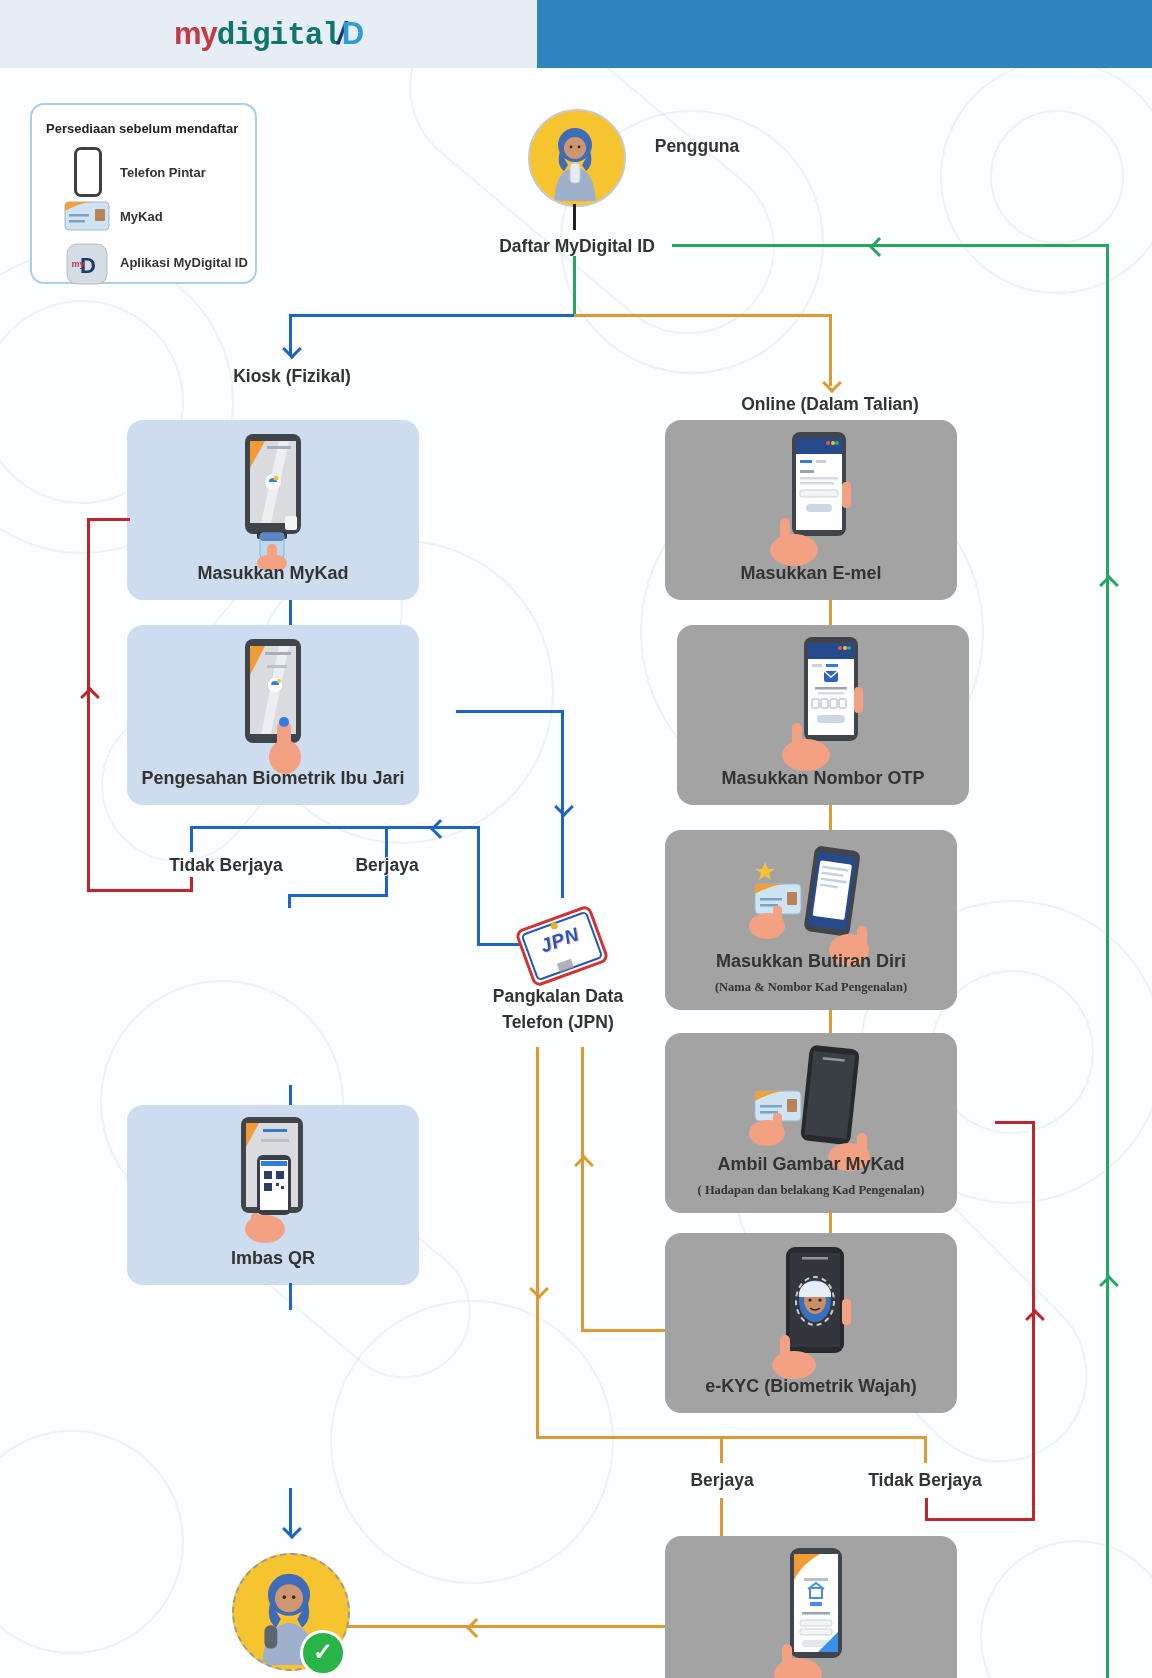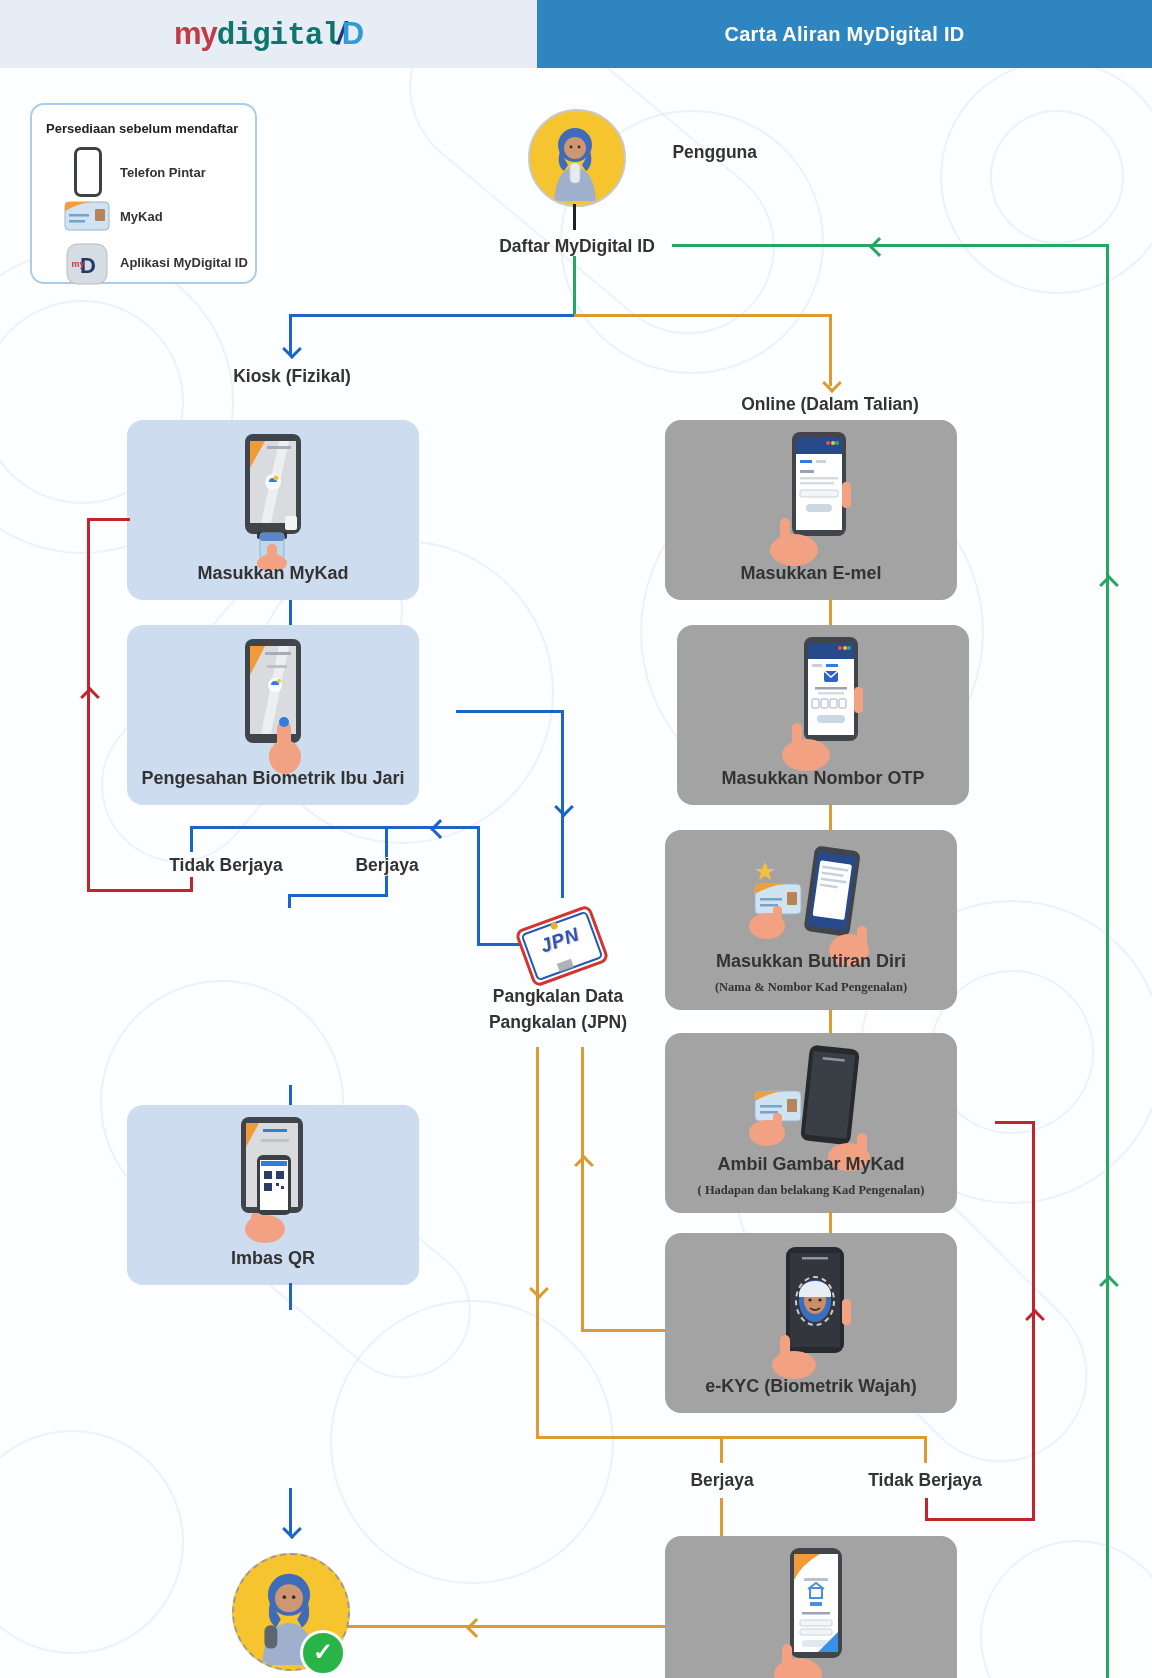--- a/index.html
+++ b/index.html
@@ -84,21 +84,20 @@
     <div class="bgloop" style="left:60px;top:620px;width:380px;height:150px;transform:rotate(-50deg);"></div>
     <div class="bgloop" style="left:700px;top:1200px;width:420px;height:170px;transform:rotate(45deg);"></div>
     <div class="bgloop" style="left:160px;top:1180px;width:330px;height:130px;transform:rotate(40deg);"></div>
   </div>
 
   <div class="hdr-left"></div>
   <div class="hdr-right"></div>
   <div class="logo">
     <span class="l-my">my</span><span class="l-dig">digital</span><span class="l-sl">/</span><span class="l-d">D</span>
   </div>
-  <div class="hdr-title">Carta Aliran MyDigital ID</div>
 
   <div class="legend">
     <div class="ttl">Persediaan sebelum mendaftar</div>
     <div class="ic-phone"></div>
     <div class="lbl" style="top:60px;">Telefon Pintar</div>
     <svg style="position:absolute;left:32px;top:96px;" width="46" height="30">
       <rect x="1" y="1" width="44" height="28" rx="4" fill="#cfe3f2" stroke="#9db7cc"></rect>
       <path d="M1,10 q14,-8 26,-9 L5,1 q-4,0 -4,4 z" fill="#f0a03a"></path>
       <rect x="31" y="8" width="10" height="12" rx="1" fill="#b8835a"></rect>
       <rect x="5" y="13" width="20" height="2.5" fill="#7aa2c4"></rect>
@@ -118,21 +117,21 @@
       <path d="M24,90 q2,-32 21,-34 q19,2 21,34 z" fill="#9fb0cd"></path>
       <circle cx="45" cy="34" r="17" fill="#3f6cb8"></circle>
       <circle cx="45" cy="37" r="11" fill="#cf9672"></circle>
       <path d="M30,40 q-4,14 4,20 l4,-6 z" fill="#3f6cb8"></path>
       <path d="M60,40 q4,14 -4,20 l-4,-6 z" fill="#3f6cb8"></path>
       <circle cx="41" cy="36" r="1.4" fill="#3a2a1e"></circle>
       <circle cx="49" cy="36" r="1.4" fill="#3a2a1e"></circle>
       <rect x="40" y="52" width="10" height="20" rx="4" fill="#e6ebf2" stroke="#c3ccd8"></rect>
     </svg>
   </div>
-  <div class="slabel" style="left:637px;top:142px;width:120px;text-align:right;">Pengguna</div>
+  <div class="slabel" style="left:637px;top:136px;width:120px;text-align:center;">Pengguna</div>
   <div class="lv bk" style="left:573px;top:204px;height:26px;"></div>
   <div class="slabel" style="left:447px;top:236px;width:260px;">Daftar MyDigital ID</div>
 
   <div class="lh gr" style="left:672px;top:244px;width:437px;"></div>
   <div class="chev cgr left" style="left:872px;top:240px;"></div>
   <div class="lv gr" style="left:1106px;top:244px;height:1434px;"></div>
   <div class="chev cgr up" style="left:1102px;top:578px;"></div>
   <div class="chev cgr up" style="left:1102px;top:1278px;"></div>
 
   <div class="lv gr" style="left:573px;top:256px;height:60px;"></div>
@@ -253,21 +252,21 @@
   <div class="lh or" style="left:348px;top:1625px;width:318px;"></div>
   <div class="chev cor left" style="left:469px;top:1621px;"></div>
 
   <div class="jpn">
     <div class="inner"></div>
     <div class="crest"></div>
     <div class="txt">JPN</div>
     <div class="qr"></div>
   </div>
   <div class="slabel" style="left:458px;top:986px;width:200px;">Pangkalan Data</div>
-  <div class="slabel" style="left:458px;top:1012px;width:200px;">Pangkalan (JPN)</div>
+  <div class="slabel" style="left:458px;top:1012px;width:200px;">Telefon (JPN)</div>
 
   <div class="lv or" style="left:536px;top:1047px;height:392px;"></div>
   <div class="chev cor down" style="left:532px;top:1282px;"></div>
   <div class="lv or" style="left:581px;top:1047px;height:285px;"></div>
   <div class="chev cor up" style="left:577px;top:1158px;"></div>
   <div class="lh or" style="left:581px;top:1329px;width:85px;"></div>
 
   <div class="node online" style="left:665px;top:420px;">
     <svg class="illus" width="150" height="138" viewBox="0 0 150 138">
       <rect x="56" y="0" width="54" height="104" rx="8" fill="#40454c"></rect>

